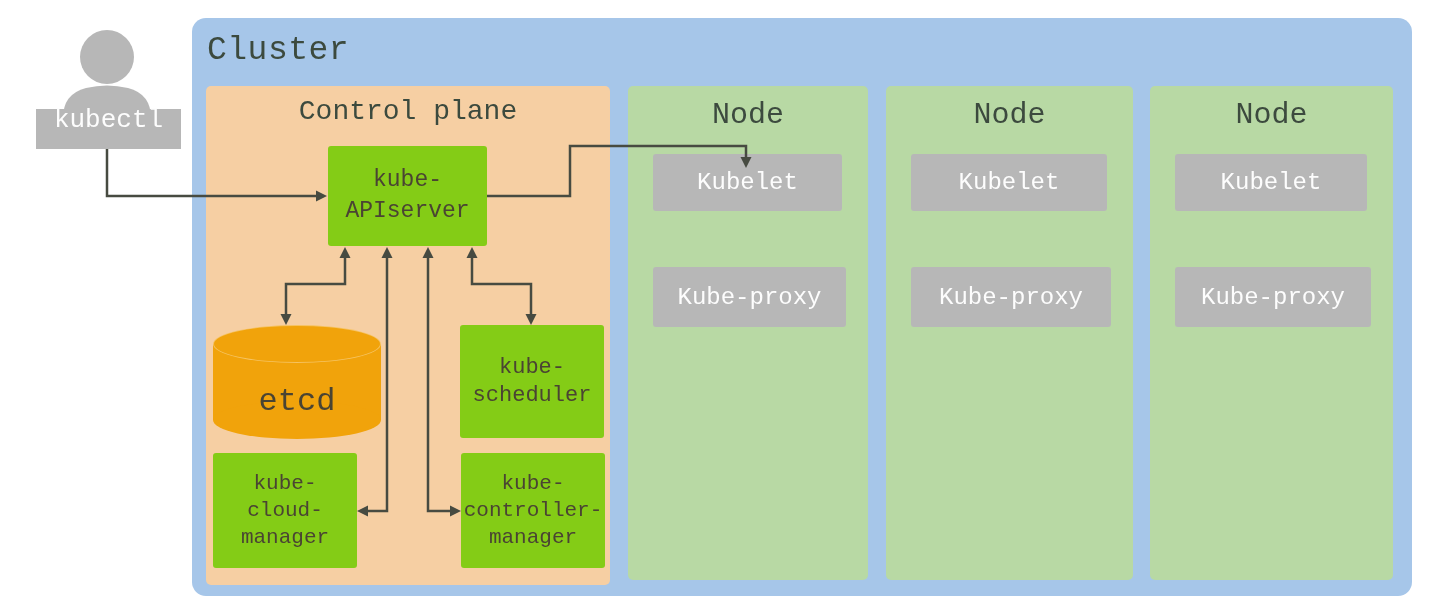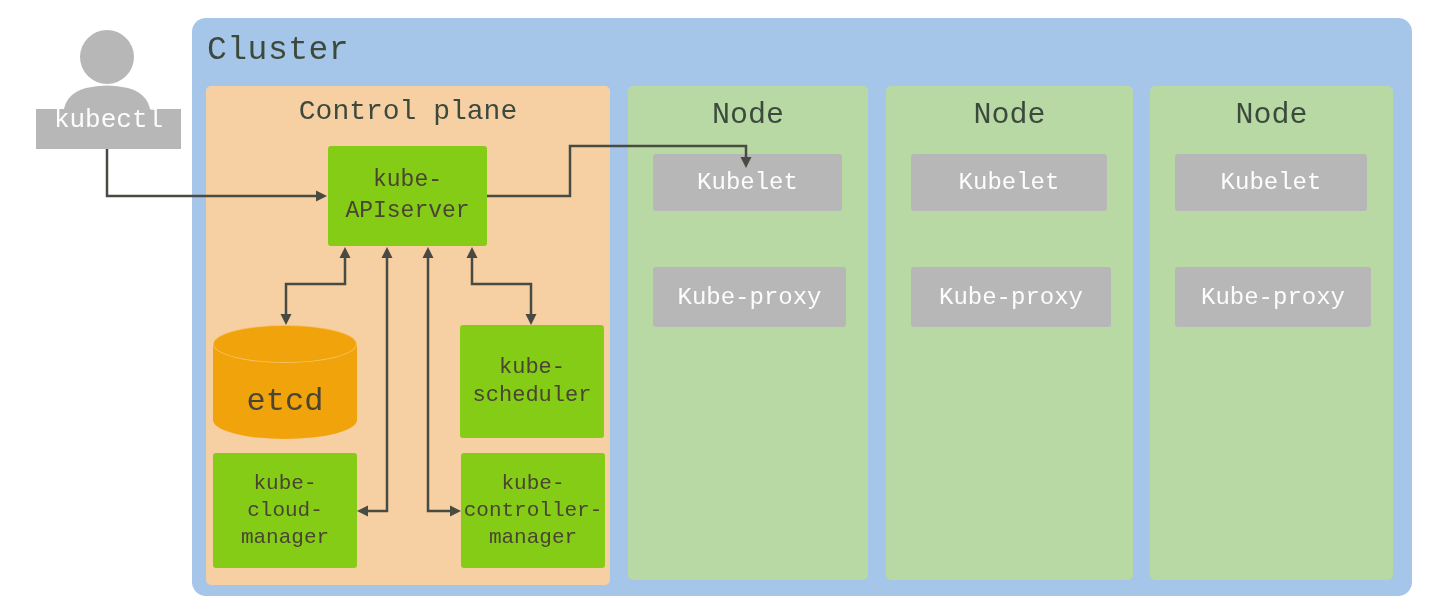--- a/index.html
+++ b/index.html
@@ -37,21 +37,21 @@
   .comp{
     background:#84cc16;border-radius:3px;color:#4A4433;
     display:flex;flex-direction:column;align-items:center;justify-content:center;
     font-size:22px;line-height:28px;text-align:center;
   }
   .apiserver{left:328px;top:146px;width:159px;height:100px;font-size:23px;line-height:31px;}
   .scheduler{left:460px;top:325px;width:144px;height:113px;}
   .cloud-manager{left:213px;top:453px;width:144px;height:115px;font-size:21px;line-height:27px;}
   .controller-manager{left:461px;top:453px;width:144px;height:115px;font-size:21px;line-height:27px;}
   
-  .etcd{left:213px;top:325px;width:144px;height:114px;}
+  .etcd{left:213px;top:325px;width:144px;height:114px;padding-left:24px;}
   .etcd-body{position:absolute;left:0;right:0;top:19px;height:76px;background:#F1A30B;}
   .etcd-cap{position:absolute;left:0;right:0;height:38px;border-radius:50%;background:#F1A30B;}
   .etcd-cap.top{top:0;border:1px solid rgba(255,255,255,.35);box-sizing:border-box;}
   .etcd-cap.bottom{top:76px;}
   .etcd-label{
     position:absolute;left:0;right:0;top:46px;height:60px;
     display:flex;align-items:center;justify-content:center;
     font-size:32px;color:#4A4433;
   }
   

